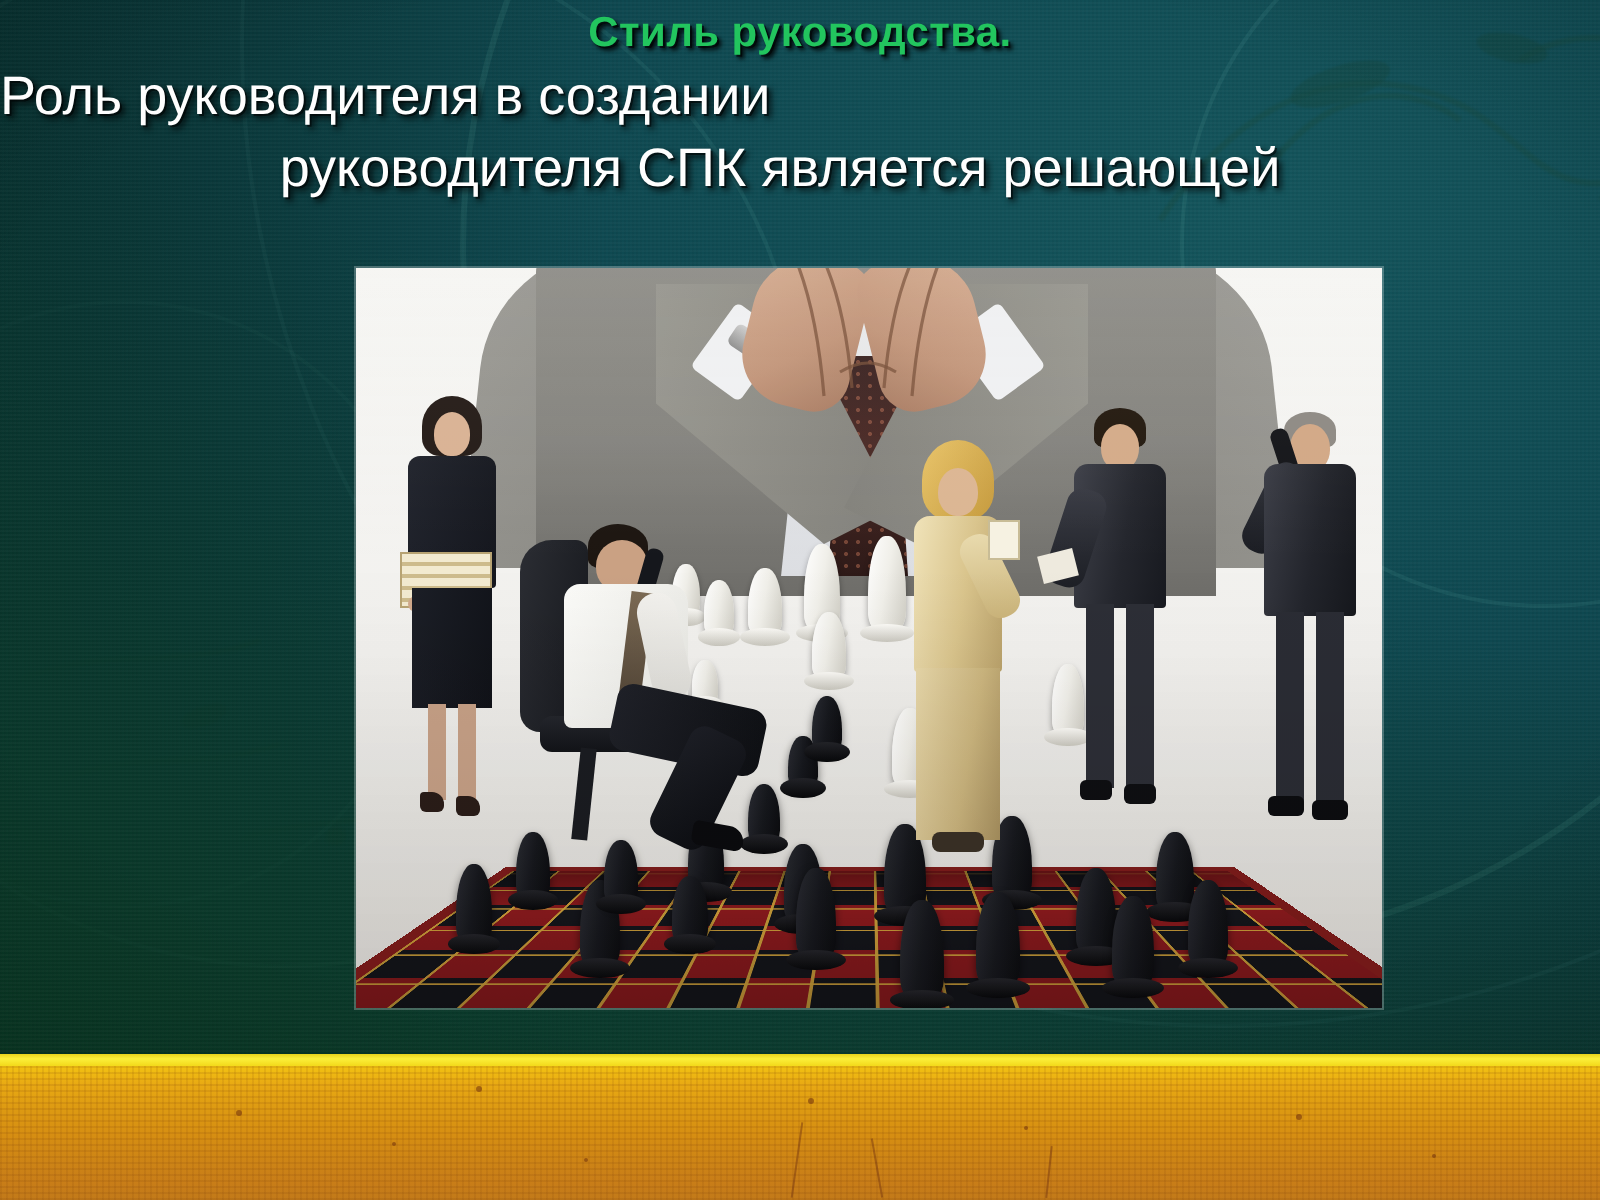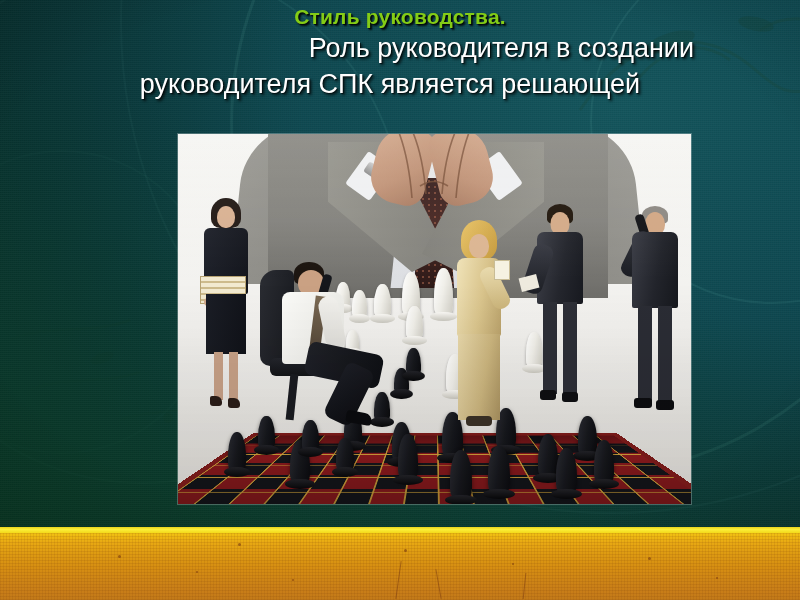--- a/index.html
+++ b/index.html
@@ -62,35 +62,35 @@
   .title-block {
     position: absolute;
     left: 0; right: 0; top: 0;
     padding-top: 4px;
     text-align: center;
     z-index: 6;
   }
   .title-line-1 {
     font-size: 21px;
     font-weight: bold;
-    color: #84cc16;
+    color: #22c55e;
     letter-spacing: .2px;
     text-shadow: 2px 2px 2px rgba(0,0,0,0.85), 1px 1px 0 rgba(0,0,0,0.6);
     line-height: 26px;
     white-space: nowrap;
   }
   .title-line-2, .title-line-3 {
     font-size: 27px;
     font-weight: normal;
     color: #fefefe;
     text-shadow: 2px 2px 3px rgba(0,0,0,0.85), 1px 1px 0 rgba(0,0,0,0.55);
     line-height: 36px;
     white-space: nowrap;
   }
-  .title-line-2 { text-align: right; padding-right: 106px; }
+  .title-line-2 { text-align: left; padding-right: 72px; }
   .title-line-3 { text-align: center; padding-right: 20px; }
 
   
   .photo {
     position: absolute;
     left: 178px; top: 134px;
     width: 513px; height: 370px;
     overflow: hidden;
     background: #efefef;
     box-shadow: 0 0 0 1px rgba(255,255,255,0.25);

